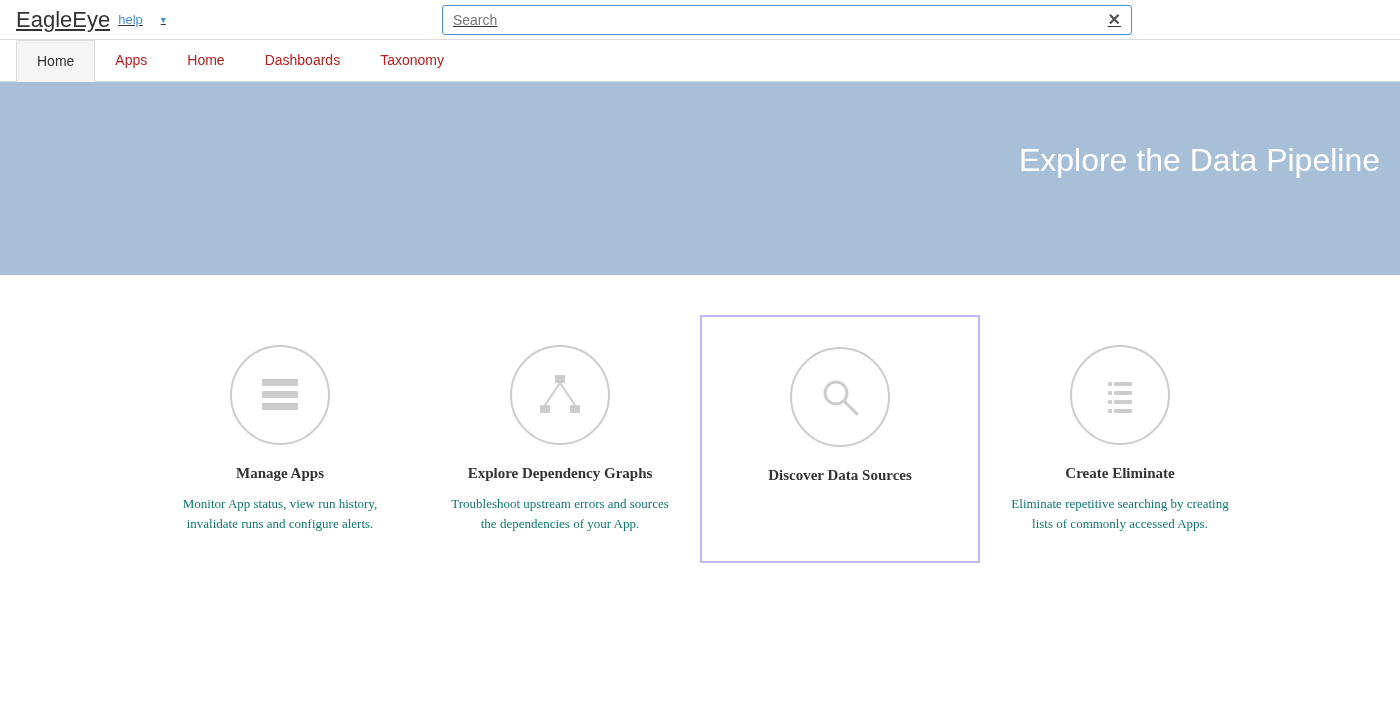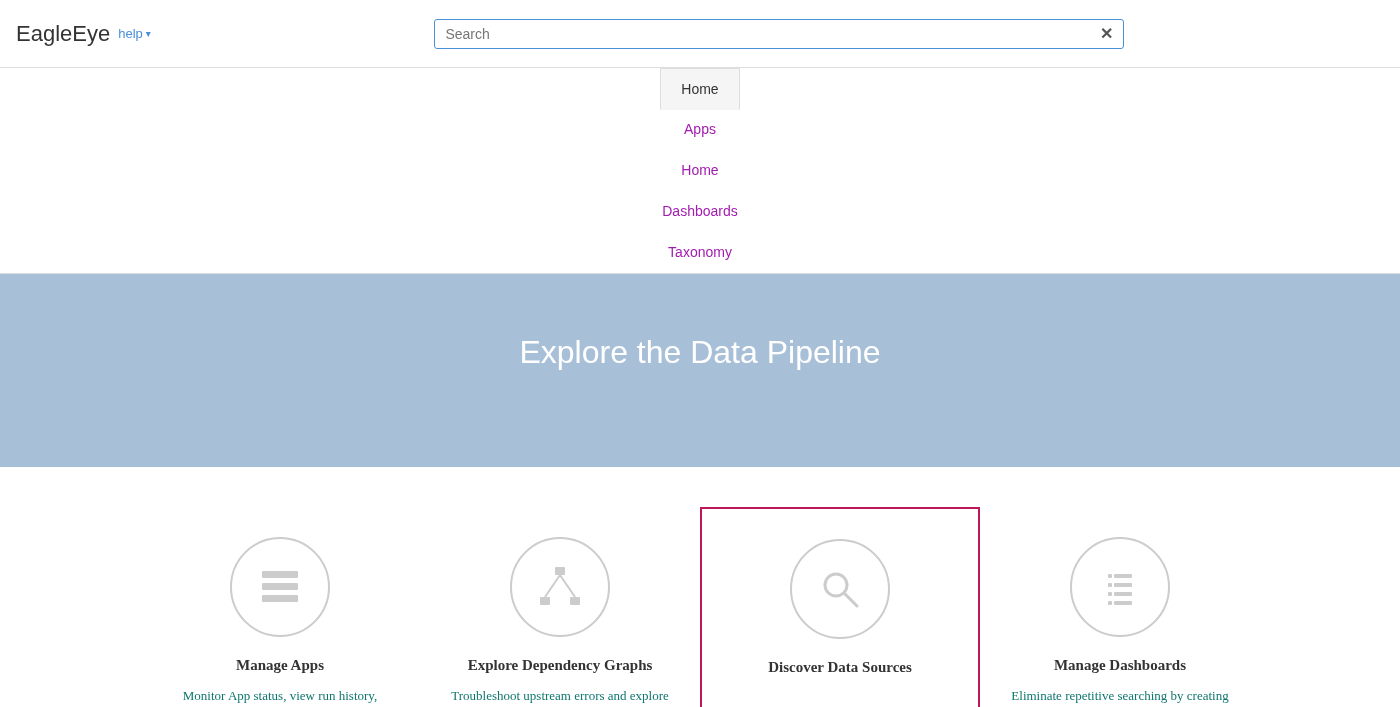--- a/index.html
+++ b/index.html
@@ -3,38 +3,39 @@
   <meta charset="utf-8">
   <style>
     * { box-sizing: border-box; margin: 0; padding: 0; }
     body { font-family: -apple-system, BlinkMacSystemFont, 'Helvetica Neue', Arial, sans-serif; background: #fff; color: #333; }
 
     
     .header {
       display: flex;
       align-items: center;
       padding: 12px 16px;
-      height: 68px;
+      height: 40px;
       background: #fff;
       border-bottom: 1px solid #ddd;
+      text-decoration: underline;
     }
     .logo {
       font-size: 22px;
       font-weight: 300;
       color: #333;
       margin-right: 8px;
       white-space: nowrap;
     }
     .help-link {
       font-size: 13px;
       color: #4a90d9;
       cursor: pointer;
       display: flex;
       align-items: center;
-      gap: 3px;
+      gap: 18px;
       margin-right: 24px;
     }
     .help-link .chevron { font-size: 10px; }
     .search-wrapper {
       flex: 1;
       max-width: 690px;
       display: flex;
       align-items: center;
       border: 1.5px solid #4a90d9;
       border-radius: 3px;
@@ -59,43 +60,42 @@
       font-weight: bold;
     }
 
     
     .nav {
       display: flex;
       align-items: center;
       border-bottom: 1px solid #ddd;
       background: #fff;
       padding: 0 16px;
-      flex-direction: column;
     }
     .nav-item {
       padding: 12px 20px;
       font-size: 14px;
-      color: #a21caf;
+      color: #b91c1c;
       cursor: pointer;
       border-bottom: 2px solid transparent;
       margin-bottom: -1px;
     }
     .nav-item.active {
       background: #f5f5f5;
       border-bottom: 2px solid #f5f5f5;
       color: #333;
       font-weight: 500;
       border: 1px solid #ddd;
       border-bottom: 1px solid #f5f5f5;
     }
 
     
     .hero {
       background: #a8bfd8;
-      text-align: center;
+      text-align: right;
       padding: 60px 20px 80px;
     }
     .hero-title {
       font-size: 32px;
       font-weight: 300;
       color: #fff;
       margin-bottom: 16px;
     }
     .hero-subtitle {
       font-size: 16px;
@@ -116,21 +116,21 @@
       max-width: 280px;
       display: flex;
       flex-direction: column;
       align-items: center;
       text-align: center;
       padding: 30px 24px 30px;
       cursor: pointer;
       font-family: Liberation Serif, serif;
     }
     .card.highlighted {
-      border: 2px solid #be185d;
+      border: 2px solid #c4b5fd;
     }
     .card-icon-circle {
       width: 100px;
       height: 100px;
       border-radius: 50%;
       border: 2px solid #ccc;
       display: flex;
       align-items: center;
       justify-content: center;
       margin-bottom: 20px;
@@ -201,21 +201,21 @@
 
         <rect x="6" y="36" width="10" height="8" rx="1"></rect>
 
         <rect x="36" y="36" width="10" height="8" rx="1"></rect>
 
         <line x1="26" y1="14" x2="11" y2="36" stroke="#ccc" stroke-width="2"></line>
         <line x1="26" y1="14" x2="41" y2="36" stroke="#ccc" stroke-width="2"></line>
       </svg>
     </div>
     <div class="card-title">Explore Dependency Graphs</div>
-    <div class="card-desc">Troubleshoot upstream errors and explore the dependencies of your App.</div>
+    <div class="card-desc">Troubleshoot upstream errors and sources the dependencies of your App.</div>
   </div>
 
   <div class="card highlighted">
     <div class="card-icon-circle">
       <svg viewBox="0 0 52 52">
         <circle cx="22" cy="22" r="11" fill="none" stroke="#ccc" stroke-width="3"></circle>
         <line x1="30" y1="30" x2="43" y2="43" stroke="#ccc" stroke-width="3" stroke-linecap="round"></line>
       </svg>
     </div>
     <div class="card-title">Discover Data Sources</div>
@@ -227,17 +227,17 @@
         <rect x="20" y="13" width="18" height="4" rx="1"></rect>
         <rect x="14" y="13" width="4" height="4" rx="1"></rect>
         <rect x="20" y="22" width="18" height="4" rx="1"></rect>
         <rect x="14" y="22" width="4" height="4" rx="1"></rect>
         <rect x="20" y="31" width="18" height="4" rx="1"></rect>
         <rect x="14" y="31" width="4" height="4" rx="1"></rect>
         <rect x="20" y="40" width="18" height="4" rx="1"></rect>
         <rect x="14" y="40" width="4" height="4" rx="1"></rect>
       </svg>
     </div>
-    <div class="card-title">Manage Dashboards</div>
+    <div class="card-title">Create Eliminate</div>
     <div class="card-desc">Eliminate repetitive searching by creating lists of commonly accessed Apps.</div>
   </div>
 
 </div>
 
 </body></html>

